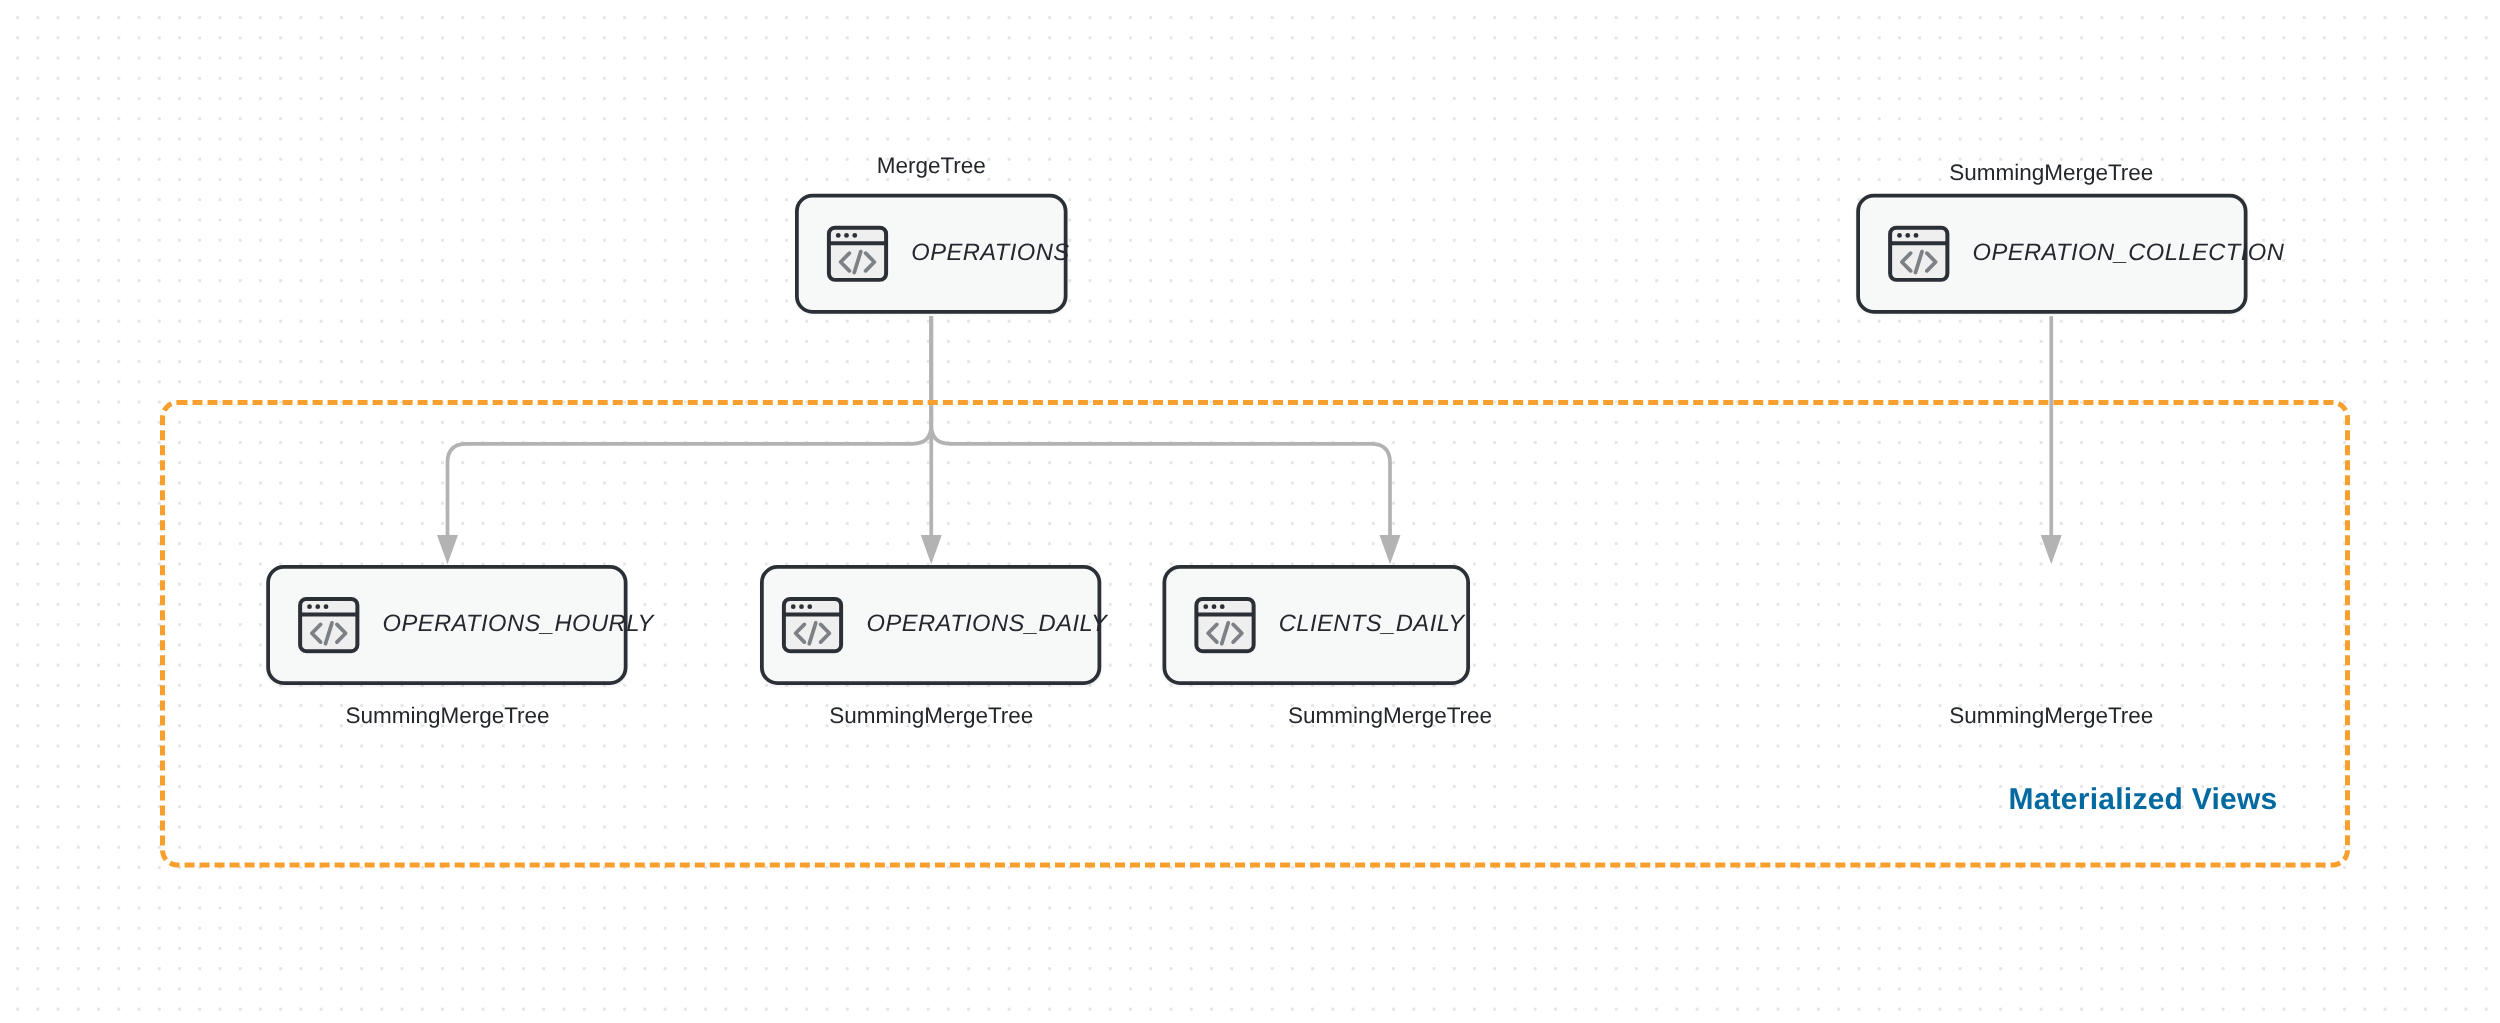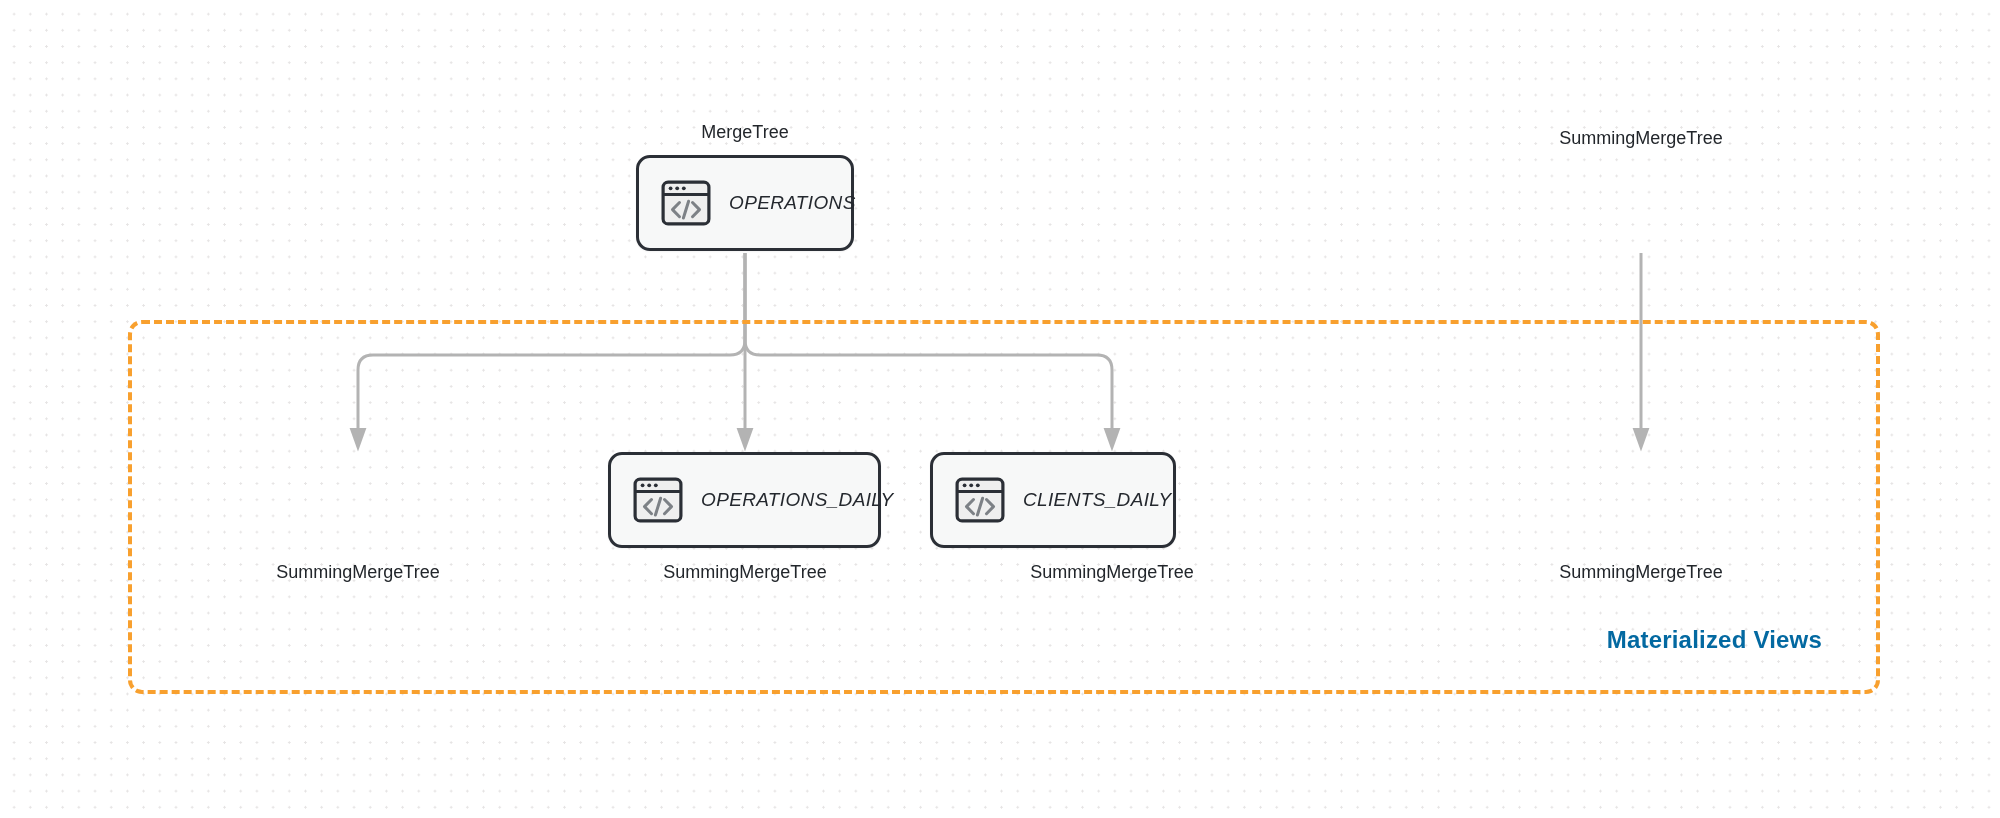--- a/index.html
+++ b/index.html
@@ -97,21 +97,21 @@
     white-space: nowrap;
     text-align: right;
     transform: translateX(-50%);
   }
 
   
   #node-operations          { left: 636px;  top: 155px; width: 218px; height: 96px; }
   #node-operation-collection{ left: 1485px; top: 155px; width: 313px; height: 96px; }
 
   #node-operations-hourly   { left: 213px;  top: 452px; width: 289px; height: 96px; }
-  #node-operations-daily    { left: 608px;  top: 452px; width: 273px; height: 96px; }
+  #node-operations-daily    { left: 608px;  top: 452px; width: 273px; height: 96px; justify-content: center; }
   #node-clients-daily       { left: 930px;  top: 452px; width: 246px; height: 96px; }
   #node-coordinates-daily   { left: 1500px; top: 452px; width: 283px; height: 96px; }
 
   #label-operations           { left: 745px;  top: 122px; }
   #label-operation-collection { left: 1641px; top: 128px; }
   #label-operations-hourly    { left: 358px;  top: 562px; }
   #label-operations-daily     { left: 745px;  top: 562px; }
   #label-clients-daily        { left: 1112px; top: 562px; }
   #label-coordinates-daily    { left: 1641px; top: 562px; }
 </style>
@@ -161,21 +161,51 @@
         <circle cx="16.2" cy="8.3" r="1.9" fill="#2b2f36"></circle>
         <circle cx="22.8" cy="8.3" r="1.9" fill="#2b2f36"></circle>
         <path d="M 18.5 22.5 L 11.5 29.6 L 18.5 36.7" fill="none" stroke="#7d8186" stroke-width="3" stroke-linecap="round" stroke-linejoin="round"></path>
         <path d="M 31.5 22.5 L 38.5 29.6 L 31.5 36.7" fill="none" stroke="#7d8186" stroke-width="3" stroke-linecap="round" stroke-linejoin="round"></path>
         <line x1="27.6" y1="21.3" x2="22.4" y2="38.0" stroke="#7d8186" stroke-width="3" stroke-linecap="round"></line>
       </svg>
     </span>
     <span class="node-title">OPERATIONS</span>
   </div>
 
-
+  <div class="node" id="node-operation-collection">
+    <span class="node-icon">
+      <svg viewBox="0 0 50 46" width="50" height="46">
+        <rect x="2.1" y="2.1" width="45.8" height="41.8" rx="5" ry="5" fill="#efefef" stroke="#2b2f36" stroke-width="3.2"></rect>
+        <line x1="2.1" y1="14.5" x2="47.9" y2="14.5" stroke="#2b2f36" stroke-width="3.2"></line>
+        <circle cx="9.6" cy="8.3" r="1.9" fill="#2b2f36"></circle>
+        <circle cx="16.2" cy="8.3" r="1.9" fill="#2b2f36"></circle>
+        <circle cx="22.8" cy="8.3" r="1.9" fill="#2b2f36"></circle>
+        <path d="M 18.5 22.5 L 11.5 29.6 L 18.5 36.7" fill="none" stroke="#7d8186" stroke-width="3" stroke-linecap="round" stroke-linejoin="round"></path>
+        <path d="M 31.5 22.5 L 38.5 29.6 L 31.5 36.7" fill="none" stroke="#7d8186" stroke-width="3" stroke-linecap="round" stroke-linejoin="round"></path>
+        <line x1="27.6" y1="21.3" x2="22.4" y2="38.0" stroke="#7d8186" stroke-width="3" stroke-linecap="round"></line>
+      </svg>
+    </span>
+    <span class="node-title">OPERATION_COLLECTION</span>
+  </div>
+
+  <div class="node" id="node-operations-hourly">
+    <span class="node-icon">
+      <svg viewBox="0 0 50 46" width="50" height="46">
+        <rect x="2.1" y="2.1" width="45.8" height="41.8" rx="5" ry="5" fill="#efefef" stroke="#2b2f36" stroke-width="3.2"></rect>
+        <line x1="2.1" y1="14.5" x2="47.9" y2="14.5" stroke="#2b2f36" stroke-width="3.2"></line>
+        <circle cx="9.6" cy="8.3" r="1.9" fill="#2b2f36"></circle>
+        <circle cx="16.2" cy="8.3" r="1.9" fill="#2b2f36"></circle>
+        <circle cx="22.8" cy="8.3" r="1.9" fill="#2b2f36"></circle>
+        <path d="M 18.5 22.5 L 11.5 29.6 L 18.5 36.7" fill="none" stroke="#7d8186" stroke-width="3" stroke-linecap="round" stroke-linejoin="round"></path>
+        <path d="M 31.5 22.5 L 38.5 29.6 L 31.5 36.7" fill="none" stroke="#7d8186" stroke-width="3" stroke-linecap="round" stroke-linejoin="round"></path>
+        <line x1="27.6" y1="21.3" x2="22.4" y2="38.0" stroke="#7d8186" stroke-width="3" stroke-linecap="round"></line>
+      </svg>
+    </span>
+    <span class="node-title">OPERATIONS_HOURLY</span>
+  </div>
 
   <div class="node" id="node-operations-daily">
     <span class="node-icon">
       <svg viewBox="0 0 50 46" width="50" height="46">
         <rect x="2.1" y="2.1" width="45.8" height="41.8" rx="5" ry="5" fill="#efefef" stroke="#2b2f36" stroke-width="3.2"></rect>
         <line x1="2.1" y1="14.5" x2="47.9" y2="14.5" stroke="#2b2f36" stroke-width="3.2"></line>
         <circle cx="9.6" cy="8.3" r="1.9" fill="#2b2f36"></circle>
         <circle cx="16.2" cy="8.3" r="1.9" fill="#2b2f36"></circle>
         <circle cx="22.8" cy="8.3" r="1.9" fill="#2b2f36"></circle>
         <path d="M 18.5 22.5 L 11.5 29.6 L 18.5 36.7" fill="none" stroke="#7d8186" stroke-width="3" stroke-linecap="round" stroke-linejoin="round"></path>

